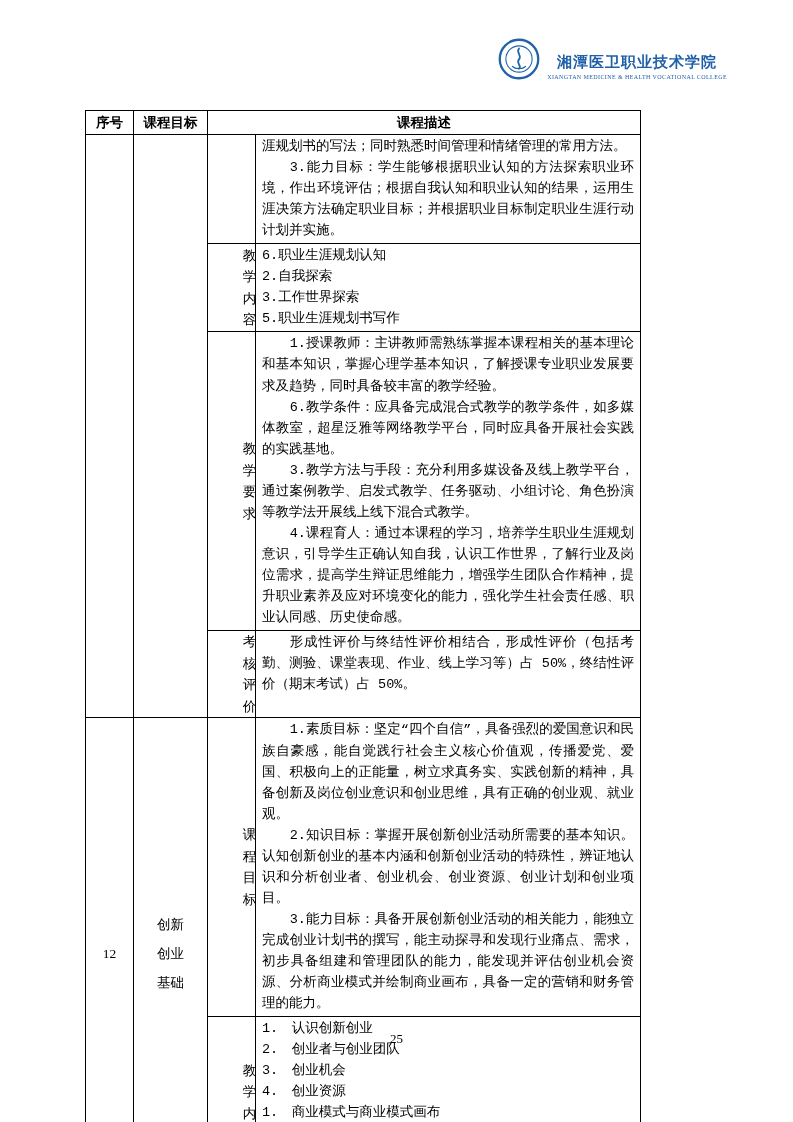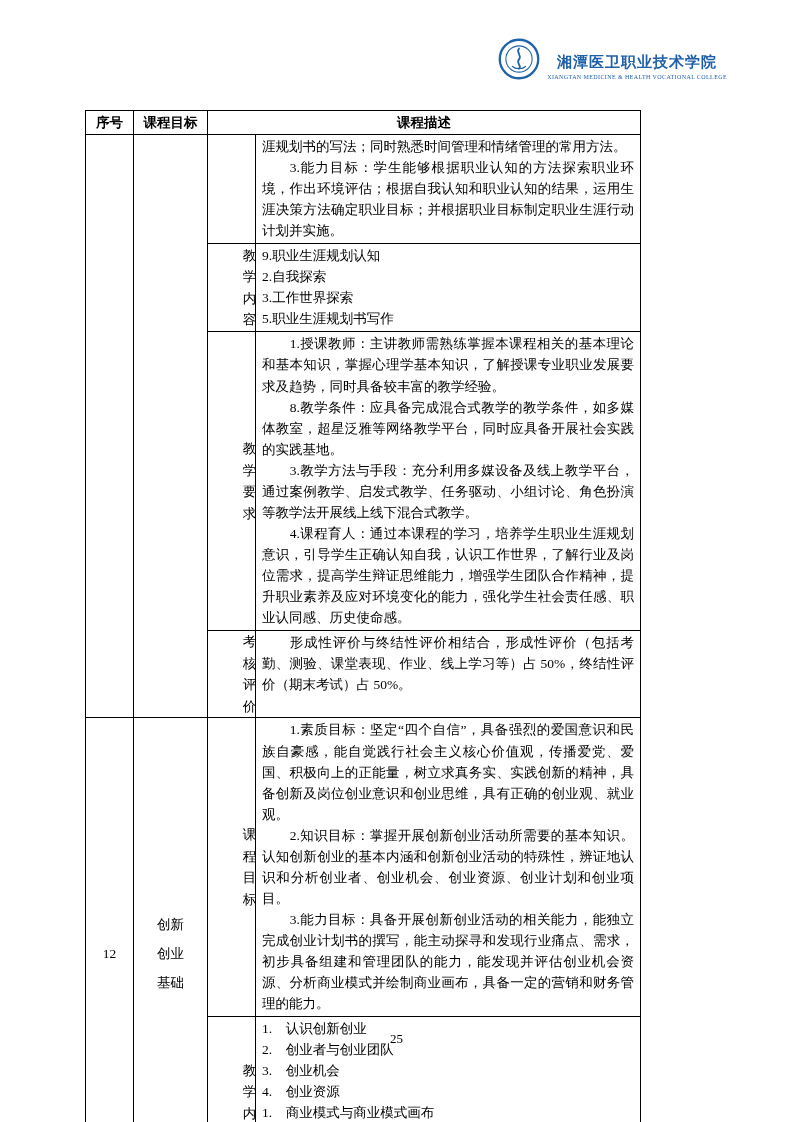--- a/index.html
+++ b/index.html
@@ -30,21 +30,21 @@
   .c3 { flex:1; }
   .section { display:flex; align-items:stretch; }
   .section-sep { border-top:1px solid #000; }
   .cell { display:flex; align-items:center; justify-content:center; text-align:center; }
   .vert2 { display:inline-block; width:2.2em; line-height:2.15; text-align:center; }
   .desc { flex:1; display:flex; flex-direction:column; }
   .subrow { display:flex; align-items:stretch; }
   .subrow + .subrow { border-top:1px solid #000; }
   .sublabel { width:48px; border-right:1px solid #000; display:flex; align-items:center; justify-content:center; }
   .lab-inner { display:inline-block; width:2.2em; text-align:center; line-height:1.6;margin-left:36px; }
-  .subcontent { flex:1; padding:1px 6px 2px 6px; }
+  .subcontent { flex:1; padding:1px 6px 2px 6px;font-family:Liberation Mono, monospace; }
   .para { text-align:justify; }
   .para.indent { text-indent:2.05em; }
 
   
   .page-number {
     position:absolute; left:0; right:0; top:1031px;
     text-align:center; font-size:13px;
   }
 </style>
 </head>
@@ -84,33 +84,33 @@
             <div class="subcontent">
               <div class="para">涯规划书的写法；同时熟悉时间管理和情绪管理的常用方法。</div>
               <div class="para indent">3.能力目标：学生能够根据职业认知的方法探索职业环境，作出环境评估；根据自我认知和职业认知的结果，运用生涯决策方法确定职业目标；并根据职业目标制定职业生涯行动计划并实施。</div>
             </div>
           </div>
           <div class="subrow">
             <div class="sublabel">
               <span class="lab-inner">教学内容</span>
             </div>
             <div class="subcontent">
-              <div class="para">9.职业生涯规划认知</div>
+              <div class="para">6.职业生涯规划认知</div>
               <div class="para">2.自我探索</div>
               <div class="para">3.工作世界探索</div>
               <div class="para">5.职业生涯规划书写作</div>
             </div>
           </div>
           <div class="subrow">
             <div class="sublabel">
               <span class="lab-inner">教学要求</span>
             </div>
             <div class="subcontent">
               <div class="para indent">1.授课教师：主讲教师需熟练掌握本课程相关的基本理论和基本知识，掌握心理学基本知识，了解授课专业职业发展要求及趋势，同时具备较丰富的教学经验。</div>
-              <div class="para indent">8.教学条件：应具备完成混合式教学的教学条件，如多媒体教室，超星泛雅等网络教学平台，同时应具备开展社会实践的实践基地。</div>
+              <div class="para indent">6.教学条件：应具备完成混合式教学的教学条件，如多媒体教室，超星泛雅等网络教学平台，同时应具备开展社会实践的实践基地。</div>
               <div class="para indent">3.教学方法与手段：充分利用多媒设备及线上教学平台，通过案例教学、启发式教学、任务驱动、小组讨论、角色扮演等教学法开展线上线下混合式教学。</div>
               <div class="para indent">4.课程育人：通过本课程的学习，培养学生职业生涯规划意识，引导学生正确认知自我，认识工作世界，了解行业及岗位需求，提高学生辩证思维能力，增强学生团队合作精神，提升职业素养及应对环境变化的能力，强化学生社会责任感、职业认同感、历史使命感。</div>
             </div>
           </div>
           <div class="subrow">
             <div class="sublabel">
               <span class="lab-inner">考核评价</span>
             </div>
             <div class="subcontent">
               <div class="para indent">形成性评价与终结性评价相结合，形成性评价（包括考勤、测验、课堂表现、作业、线上学习等）占 50%，终结性评价（期末考试）占 50%。</div>

